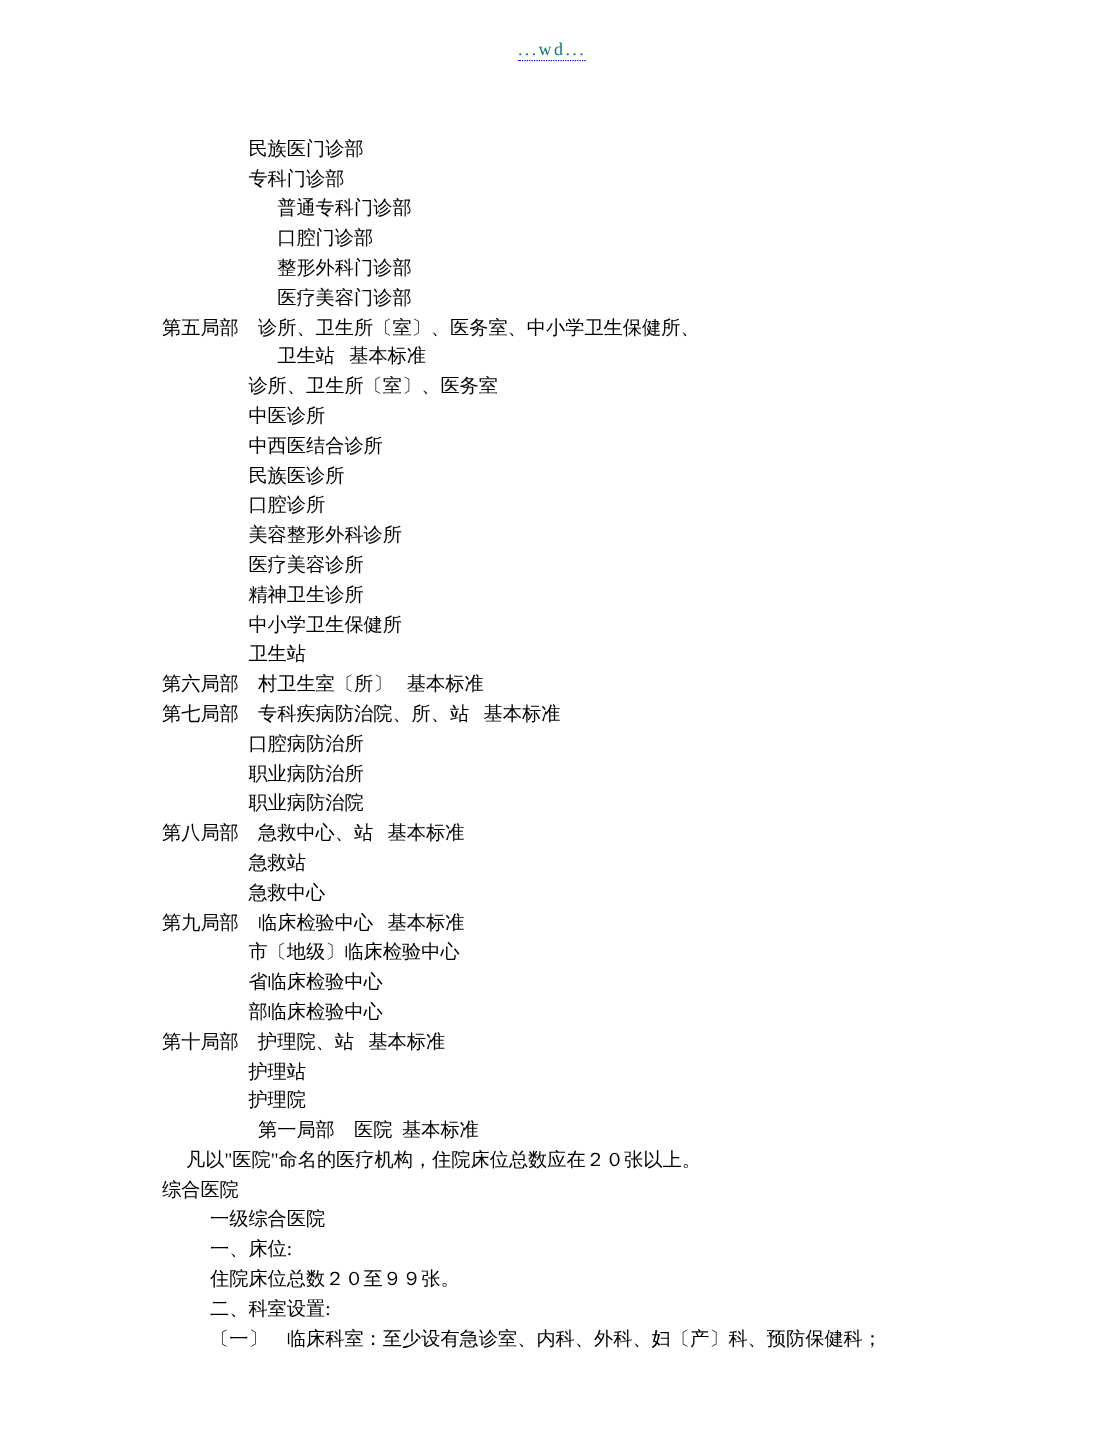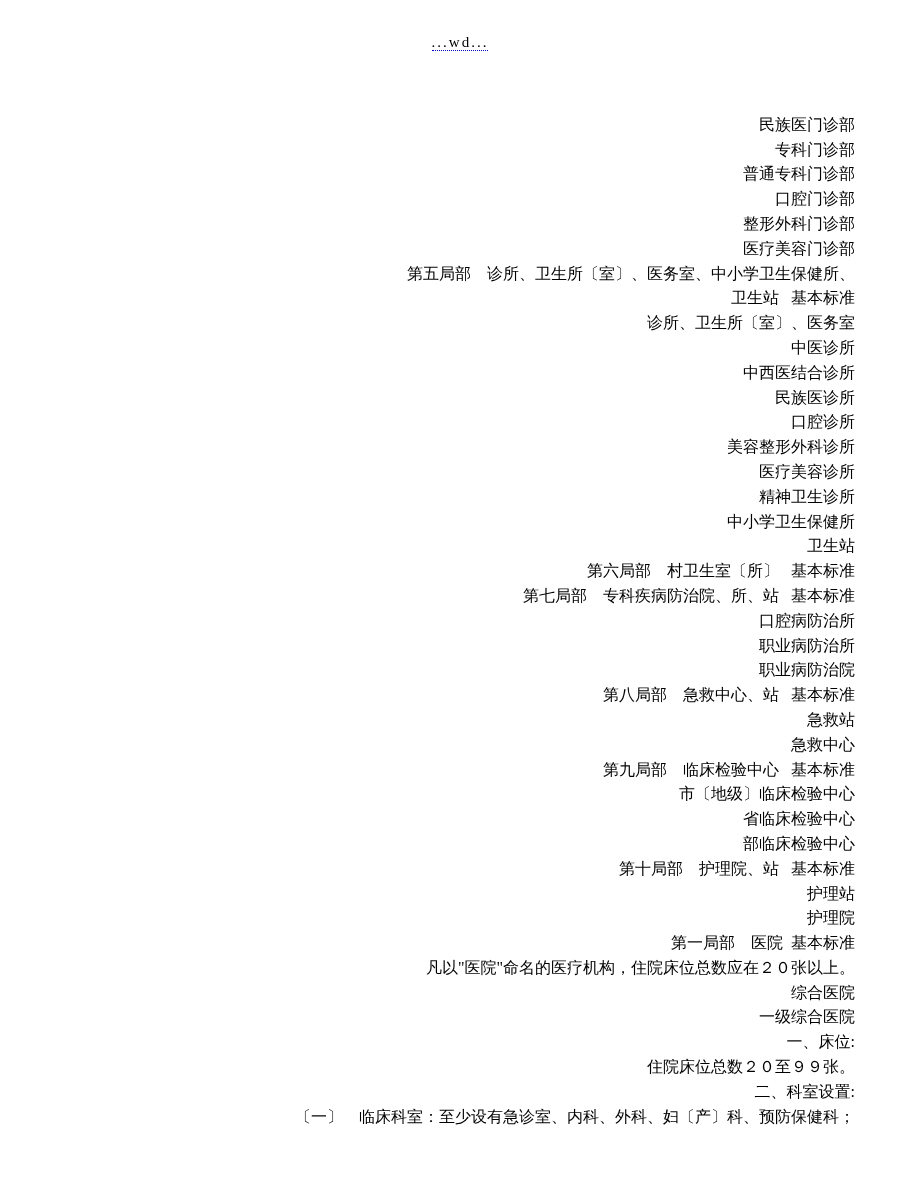--- a/index.html
+++ b/index.html
@@ -15,33 +15,32 @@
     width: 920px;
     min-height: 1191px;
     padding-top: 30px;
     box-sizing: border-box;
   }
   .header-link {
     text-align: center;
     margin-bottom: 58px;
   }
   .header-link span {
-    color: #000000;
+    color: #0f766e;
     border-bottom: 1px dotted #0000cc;
     letter-spacing: 2px;
     font-size: 15px;
   }
   .content {
     width: 720px;
     margin: 0 0 0 135px;
     white-space: pre;
   }
   .content div {
     min-height: 1.55em;
-    text-align: right;
   }
 </style>
 </head>
 <body>
 
 <div class="page">
   <div class="header-link">
     <span>...wd...</span>
   </div>
   <div class="content" id="content"><div>                  民族医门诊部</div><div>                  专科门诊部</div><div>                        普通专科门诊部</div><div>                        口腔门诊部</div><div>                        整形外科门诊部</div><div>                        医疗美容门诊部</div><div>第五局部    诊所、卫生所〔室〕、医务室、中小学卫生保健所、</div><div>                        卫生站   基本标准</div><div>                  诊所、卫生所〔室〕、医务室</div><div>                  中医诊所</div><div>                  中西医结合诊所</div><div>                  民族医诊所</div><div>                  口腔诊所</div><div>                  美容整形外科诊所</div><div>                  医疗美容诊所</div><div>                  精神卫生诊所</div><div>                  中小学卫生保健所</div><div>                  卫生站</div><div>第六局部    村卫生室〔所〕   基本标准</div><div>第七局部    专科疾病防治院、所、站   基本标准</div><div>                  口腔病防治所</div><div>                  职业病防治所</div><div>                  职业病防治院</div><div>第八局部    急救中心、站   基本标准</div><div>                  急救站</div><div>                  急救中心</div><div>第九局部    临床检验中心   基本标准</div><div>                  市〔地级〕临床检验中心</div><div>                  省临床检验中心</div><div>                  部临床检验中心</div><div>第十局部    护理院、站   基本标准</div><div>                  护理站</div><div>                  护理院</div><div>                    第一局部    医院  基本标准</div><div>     凡以"医院"命名的医疗机构，住院床位总数应在２０张以上。</div><div>综合医院</div><div>          一级综合医院</div><div>          一、床位:</div><div>          住院床位总数２０至９９张。</div><div>          二、科室设置:</div><div>          〔一〕    临床科室：至少设有急诊室、内科、外科、妇〔产〕科、预防保健科；</div></div>

